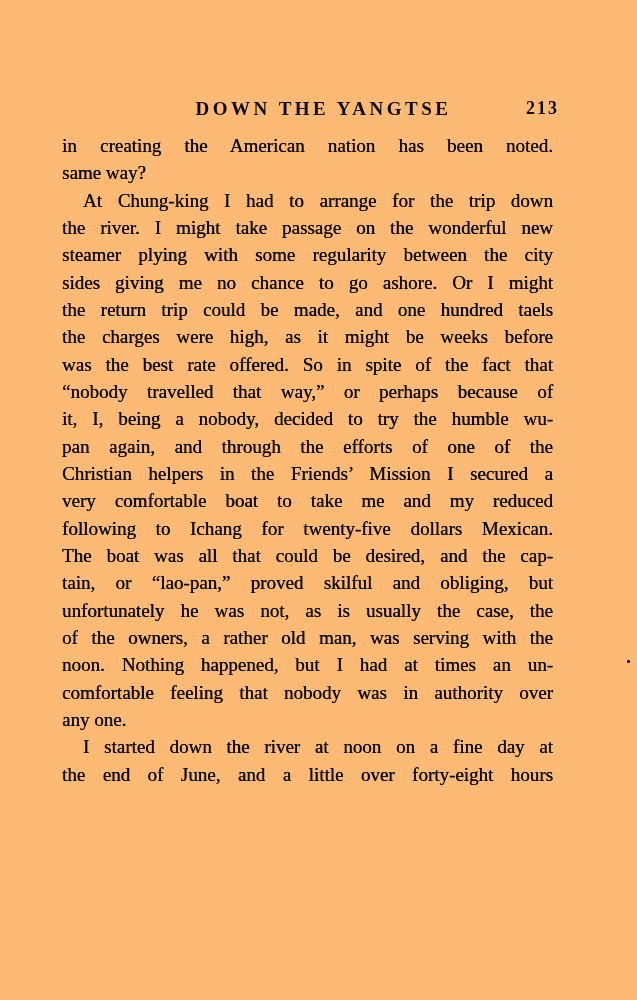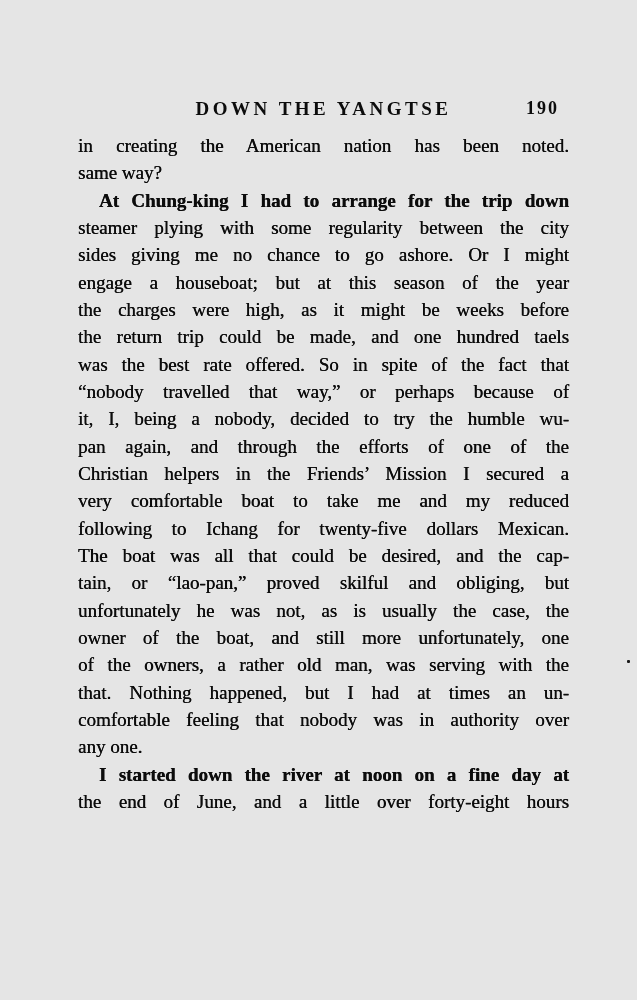--- a/index.html
+++ b/index.html
@@ -1,21 +1,21 @@
 <!DOCTYPE html>
 <html><head>
 <meta charset="utf-8">
 <style>
   html, body { margin: 0; padding: 0; }
   body { background: #ffffff; }
   .page {
     position: relative;
     width: 637px;
     height: 1000px;
-    background: #e5e5e5;
+    background: #fdba74;
     overflow: hidden;
     font-family: "Liberation Serif", "DejaVu Serif", serif;
     color: #0c0c0c;
   }
   .running-head {
     position: absolute;
     top: 98px;
     left: 78px;
     width: 491px;
     height: 24px;
@@ -29,83 +29,81 @@
     position: absolute;
     top: 0;
     right: 10px;
     font-weight: 600;
     letter-spacing: 2px;
     font-size: 18px;
   }
   .body-text {
     position: absolute;
     top: 132px;
-    left: 78px;
+    left: 62px;
     width: 491px;
   }
   .line {
     display: block;
     height: 27.33px;
     line-height: 27.33px;
     font-size: 19px;
     text-align: justify;
     text-align-last: justify;
     text-shadow: 0.3px 0 0 currentColor; 
     white-space: nowrap;
   }
   .line.para-end {
     text-align: center;
     text-align-last: left;
   }
   .line.indent {
     text-indent: 21px;
-    font-weight: bold;
   }
   .speck {
     position: absolute;
     left: 627px;
     top: 660px;
     width: 3px;
     height: 3px;
     background: #1a1a1a;
     border-radius: 1px;
   }
 </style>
 </head>
 <body>
 
 <div class="page">
 
   <div class="running-head">
     <span>DOWN THE YANGTSE</span>
-    <span class="page-number">190</span>
+    <span class="page-number">213</span>
   </div>
 
   <div class="body-text">
     <div class="line">in creating the American nation has been noted.</div>
     <div class="line para-end">same way?</div>
     <div class="line indent">At Chung-king I had to arrange for the trip down</div>
+    <div class="line">the river.  I might take passage on the wonderful new</div>
     <div class="line">steamer plying with some regularity between the city</div>
     <div class="line">sides giving me no chance to go ashore.  Or I might</div>
-    <div class="line">engage a houseboat; but at this season of the year</div>
+    <div class="line">the return trip could be made, and one hundred taels</div>
     <div class="line">the charges were high, as it might be weeks before</div>
-    <div class="line">the return trip could be made, and one hundred taels</div>
     <div class="line">was the best rate offered.  So in spite of the fact that</div>
     <div class="line">“nobody travelled that way,” or perhaps because of</div>
     <div class="line">it, I, being a nobody, decided to try the humble wu-</div>
     <div class="line">pan again, and through the efforts of one of the</div>
     <div class="line">Christian helpers in the Friends’ Mission I secured a</div>
     <div class="line">very comfortable boat to take me and my reduced</div>
     <div class="line">following to Ichang for twenty-five dollars  Mexican.</div>
     <div class="line">The boat was all that could be desired, and the cap-</div>
     <div class="line">tain, or “lao-pan,” proved skilful and obliging, but</div>
     <div class="line">unfortunately he was not, as is usually the case, the</div>
-    <div class="line">owner of the boat, and still more  unfortunately, one</div>
     <div class="line">of the owners, a rather old man, was serving with the</div>
-    <div class="line">that.  Nothing happened, but I had at times an un-</div>
+    <div class="line">noon.  Nothing happened, but I had at times an un-</div>
     <div class="line">comfortable feeling that nobody was in authority over</div>
     <div class="line para-end">any one.</div>
     <div class="line indent">I started down the river at noon on a fine day at</div>
     <div class="line">the end of June, and a little over forty-eight hours</div>
   </div>
 
   <div class="speck"></div>
 
 </div>
 

